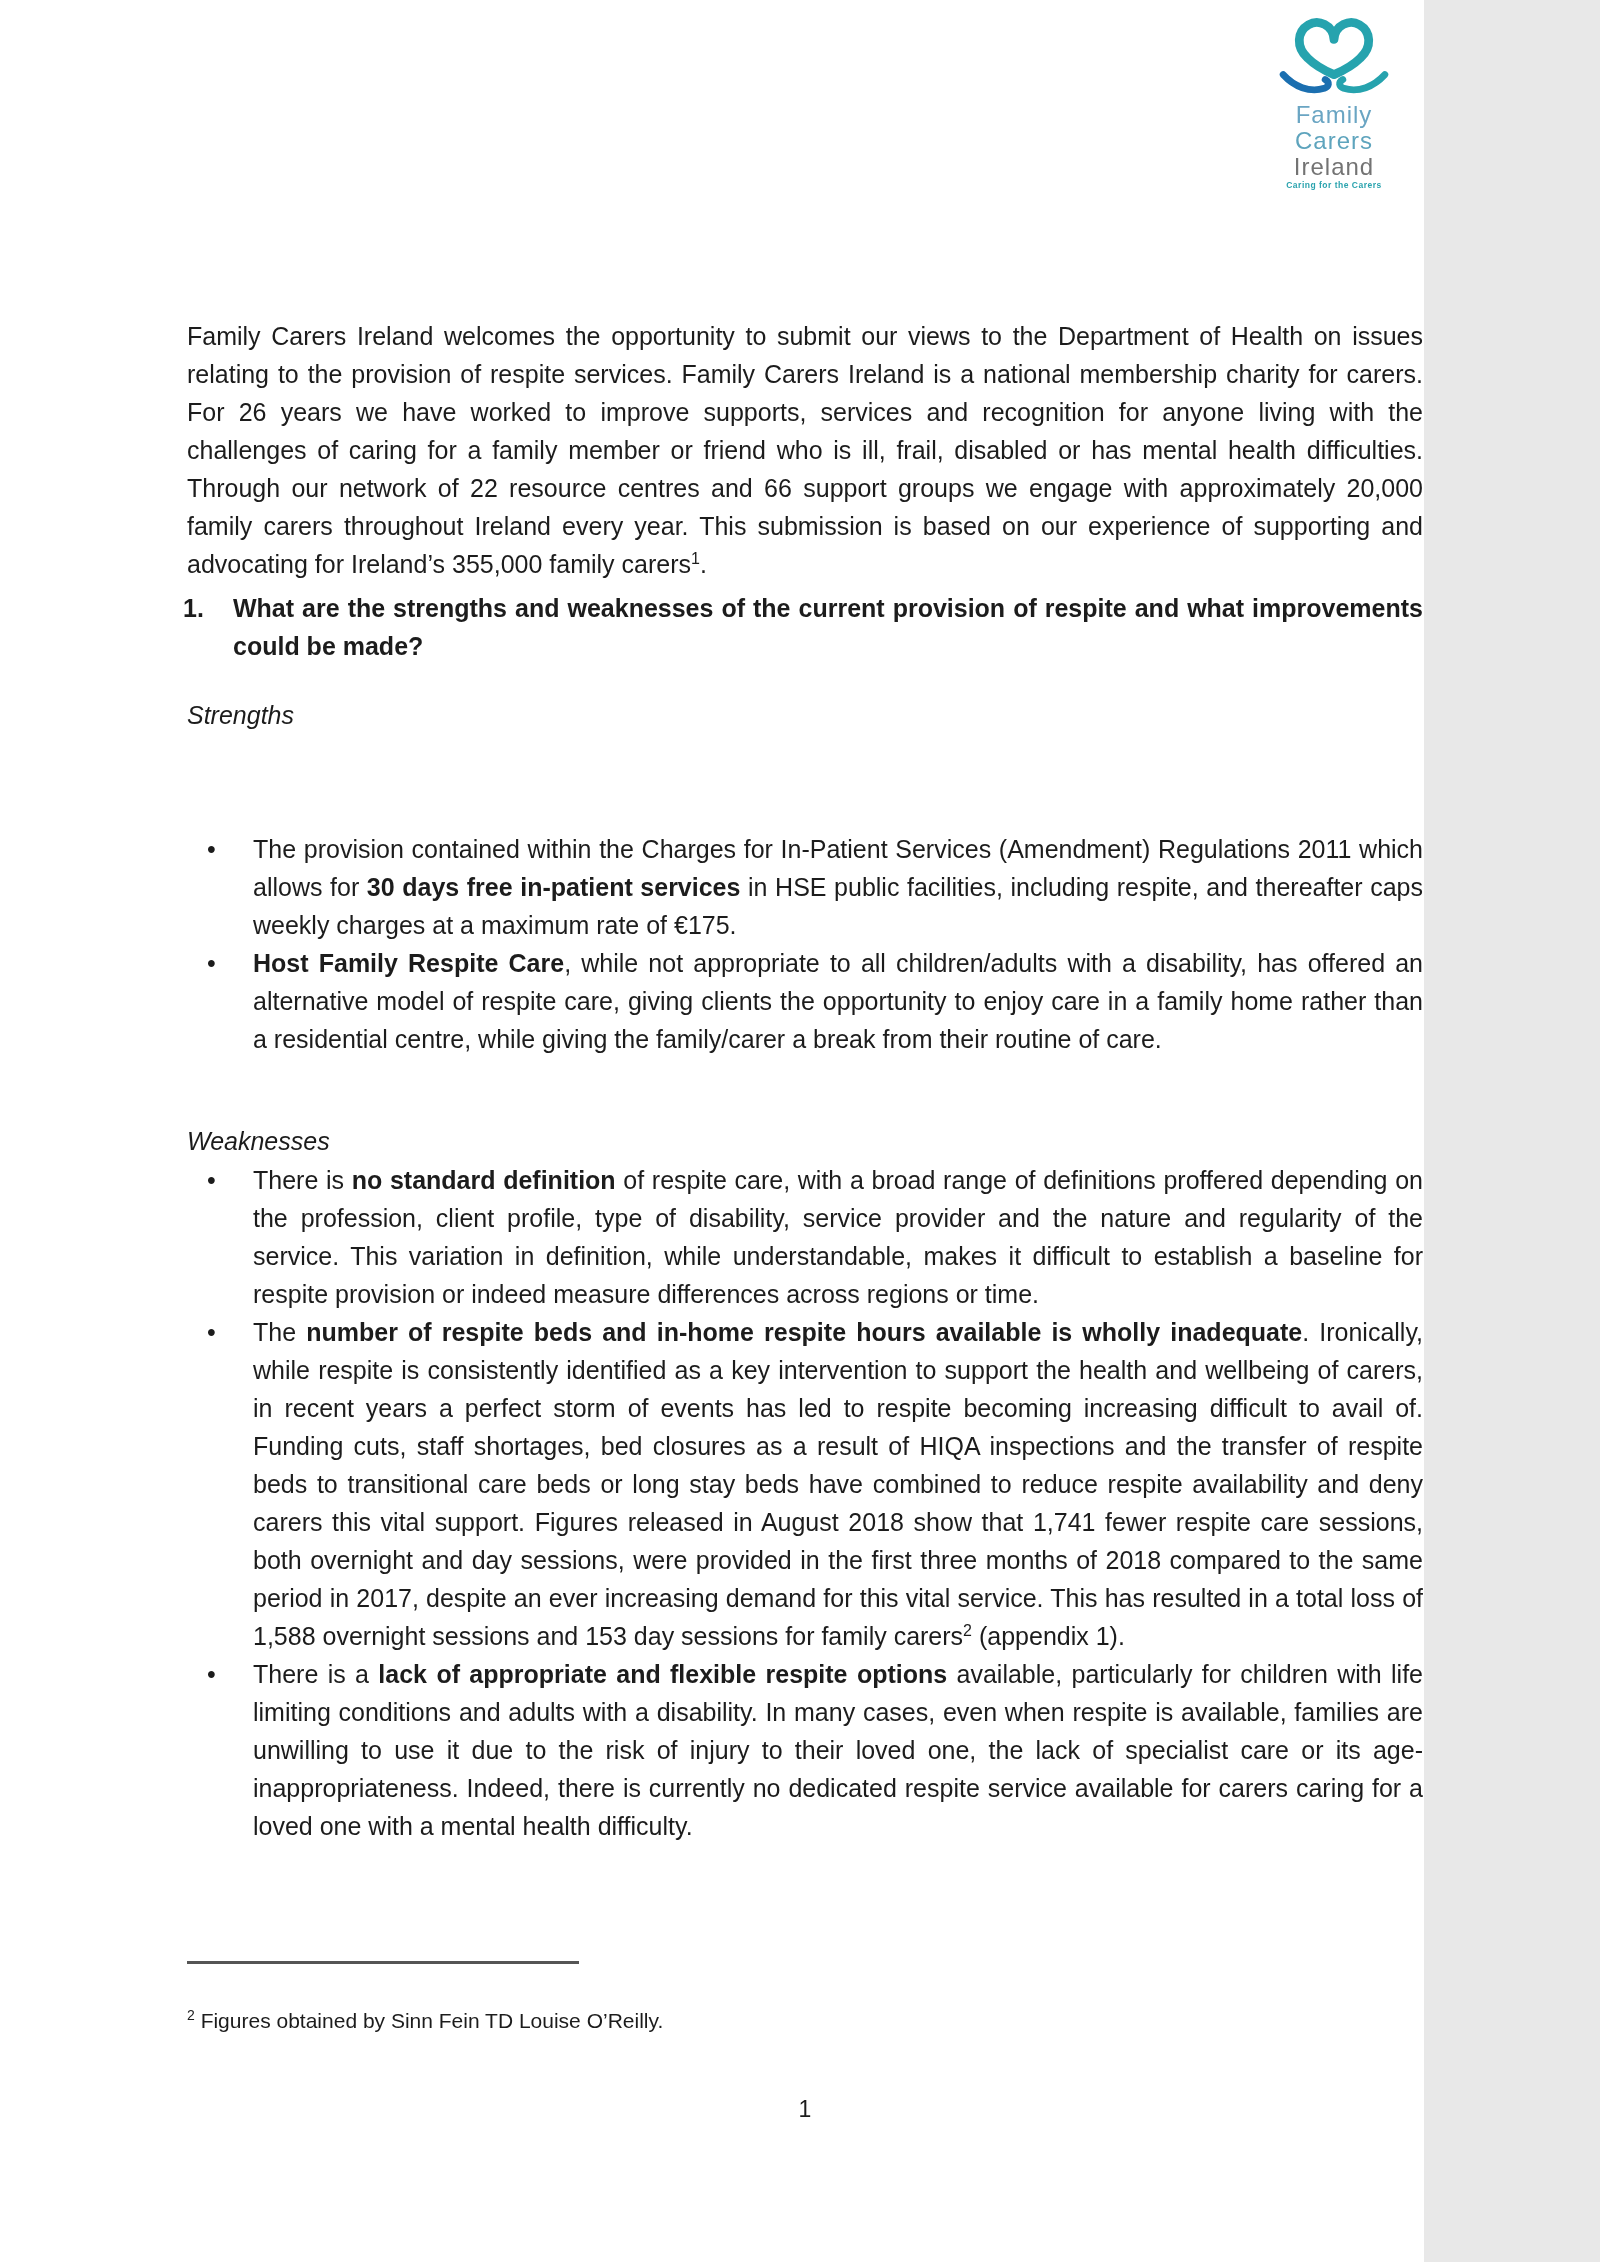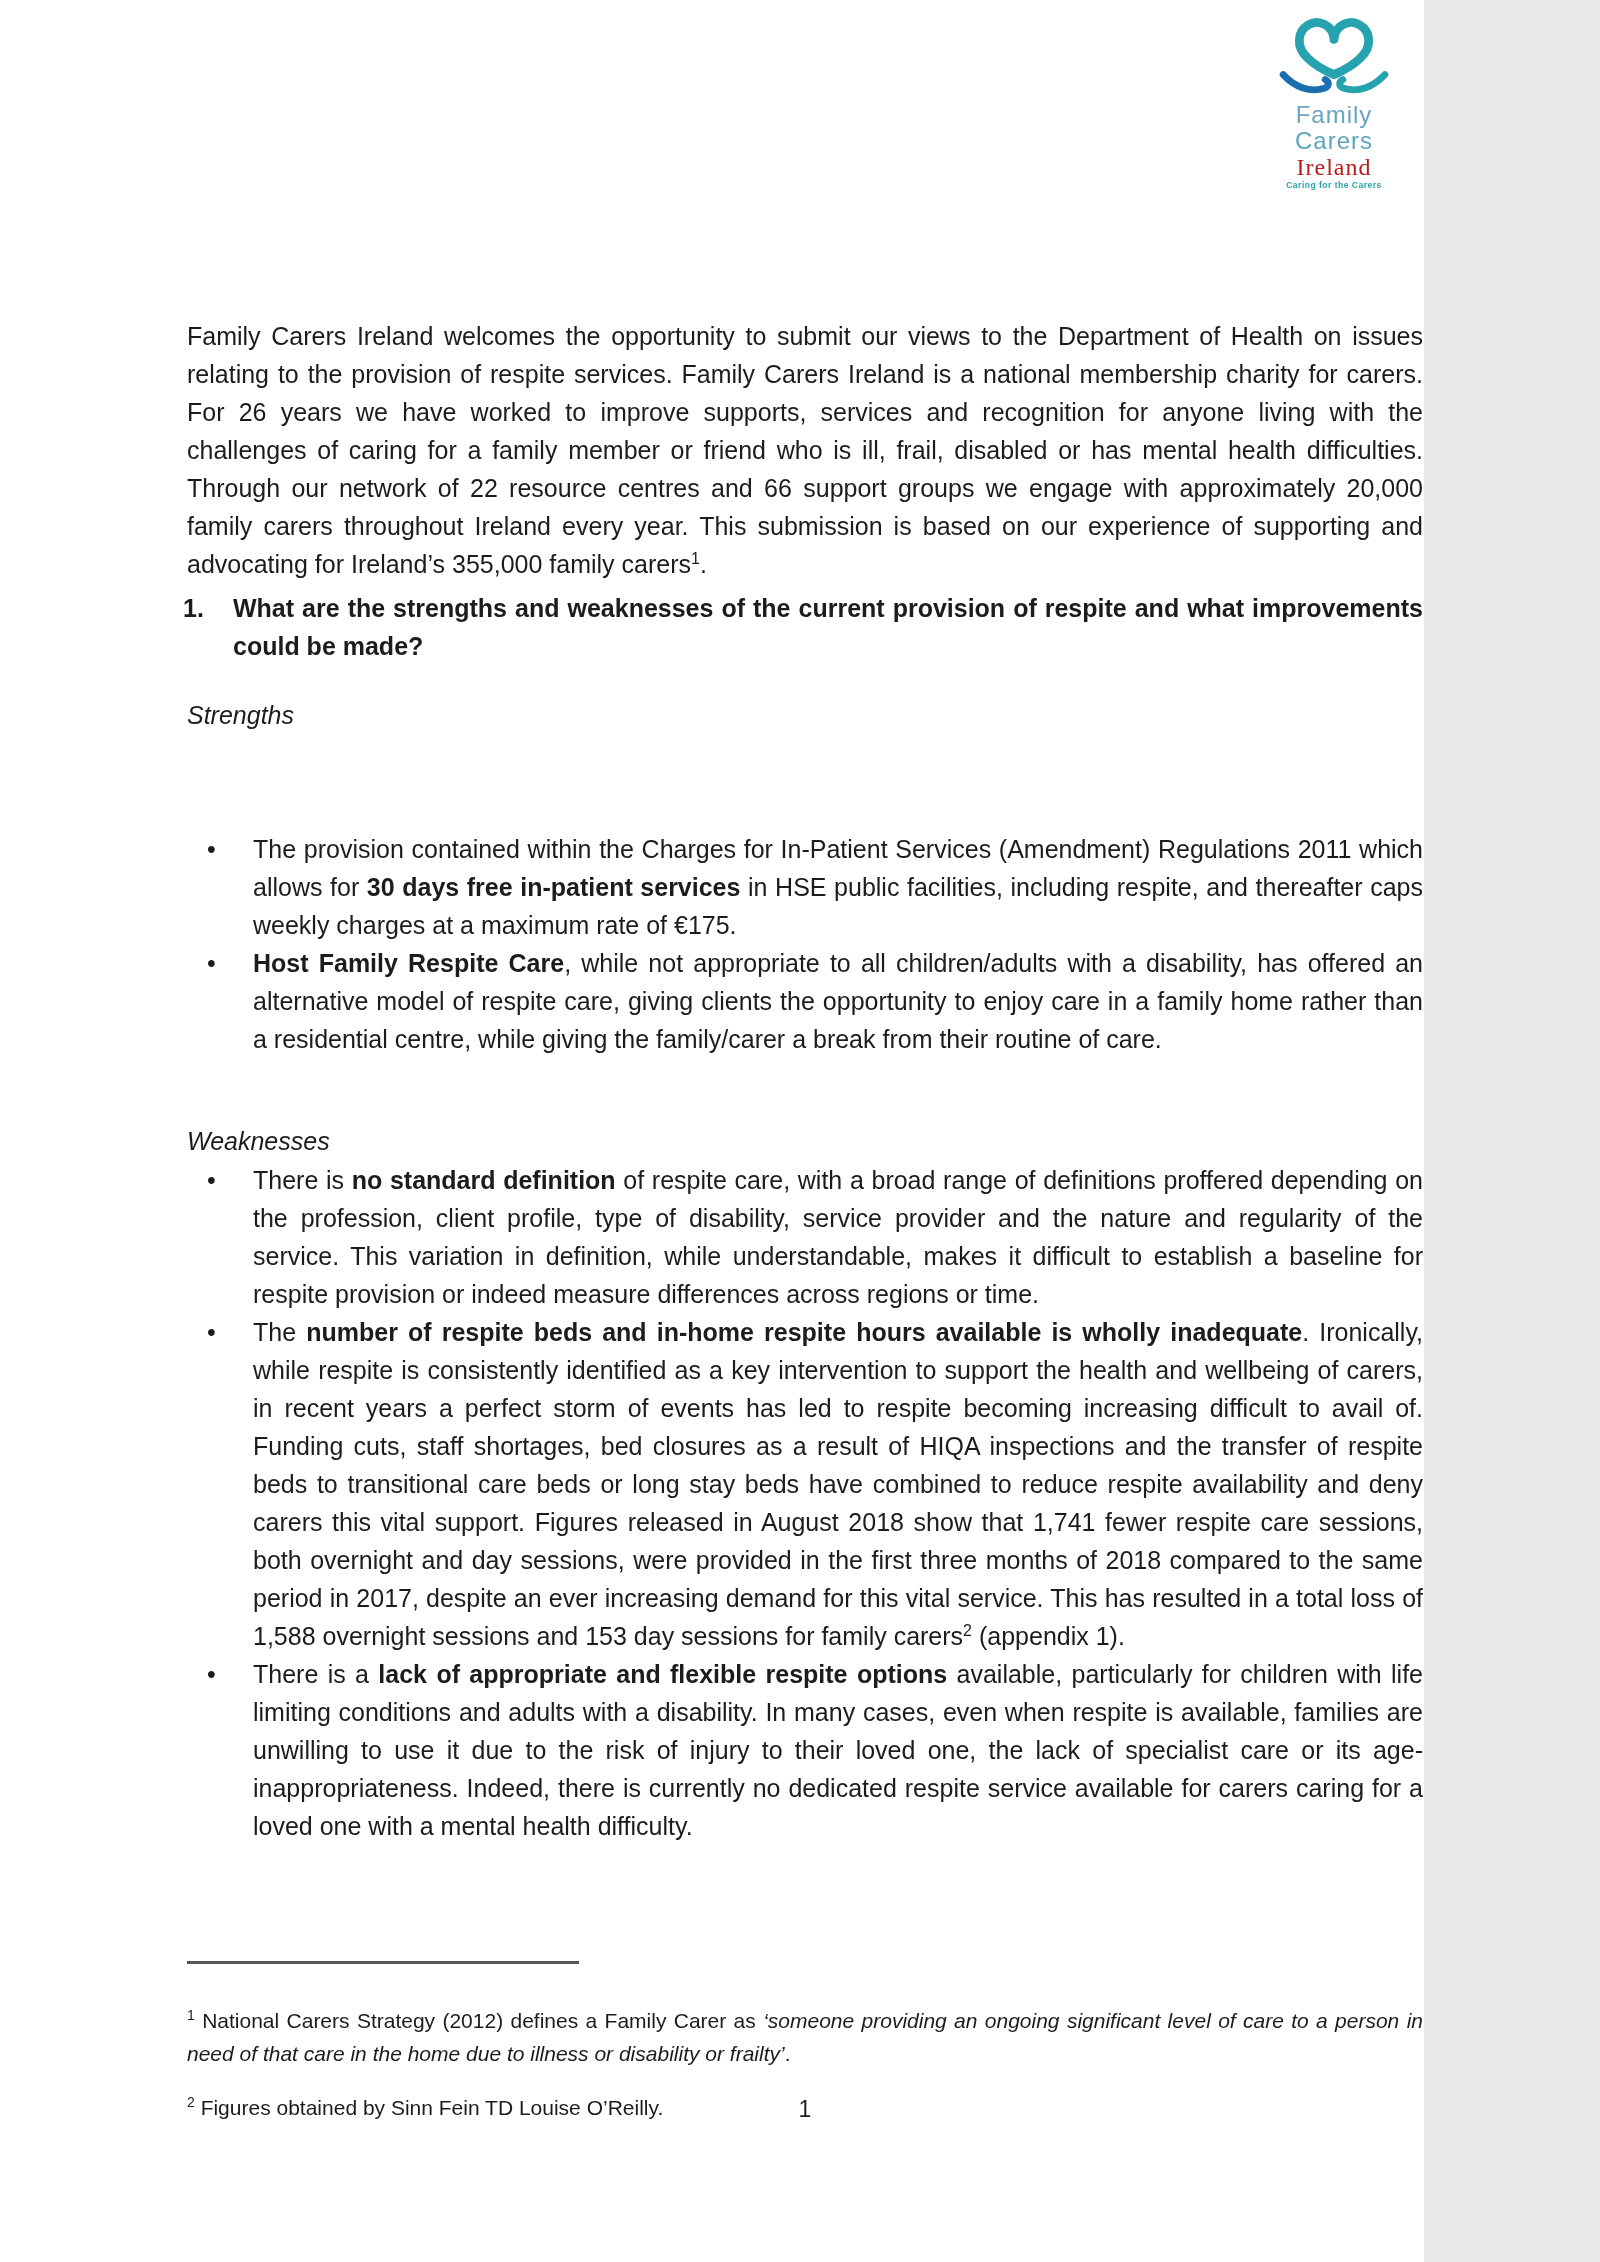--- a/index.html
+++ b/index.html
@@ -86,21 +86,21 @@
     text-align: center;
   }
   .logo-mark { display: block; margin: 0 auto; }
   .logo-line {
     font-size: 24px;
     line-height: 26px;
     letter-spacing: 1px;
     color: #6aa5c3;
   }
   .logo-line.l2 { color: #5ea4bd; }
-  .logo-line.l3 { color: #b91c1c; font-family: Liberation Serif, serif; }
+  .logo-line.l3 { color: #737373; }
   .logo-tagline {
     font-size: 8.5px;
     line-height: 10px;
     letter-spacing: 0.5px;
     color: #2aa3ae;
     font-weight: bold;
   }
 </style>
 </head>
 <body>
@@ -149,20 +149,19 @@
       <div class="bullet">
         <span class="dot">•</span><span>The </span><span class="rb">number of respite beds and in-home respite hours available is wholly inadequate</span><span>. Ironically, while respite is consistently identified as a key intervention to support the health and wellbeing of carers, in recent years a perfect storm of events has led to respite becoming increasing difficult to avail of. Funding cuts, staff shortages, bed closures as a result of HIQA inspections and the transfer of respite beds to transitional care beds or long stay beds have combined to reduce respite availability and deny carers this vital support. Figures released in August 2018 show that 1,741 fewer respite care sessions, both overnight and day sessions, were provided in the first three months of 2018 compared to the same period in 2017, despite an ever increasing demand for this vital service. This has resulted in a total loss of 1,588 overnight sessions and 153 day sessions for family carers</span><sup>2</sup><span> (appendix 1).</span>
       </div>
       <div class="bullet">
         <span class="dot">•</span><span>There is a </span><span class="rb">lack of appropriate and flexible respite options</span><span> available, particularly for children with life limiting conditions and adults with a disability. In many cases, even when respite is available, families are unwilling to use it due to the risk of injury to their loved one, the lack of specialist care or its age-inappropriateness. Indeed, there is currently no dedicated respite service available for carers caring for a loved one with a mental health difficulty.</span>
       </div>
     </div>
 
     <div class="fn-sep"></div>
     <div class="abs" style="top:1983px">
-      <p class="footnote"><sup>1</sup><span> National Carers Strategy (2012) defines a Family Carer as </span><span class="ri">‘someone providing an ongoing significant level of care to a person in need of that care in the home due to illness or disability or frailty’</span><span>.</span></p>
       <p class="footnote"><sup>2</sup><span> Figures obtained by Sinn Fein TD Louise O’Reilly.</span></p>
     </div>
 
     <div class="abs page-number" style="top:2096px">1</div>
 
   </div>
 </div>
 
 </body></html>

